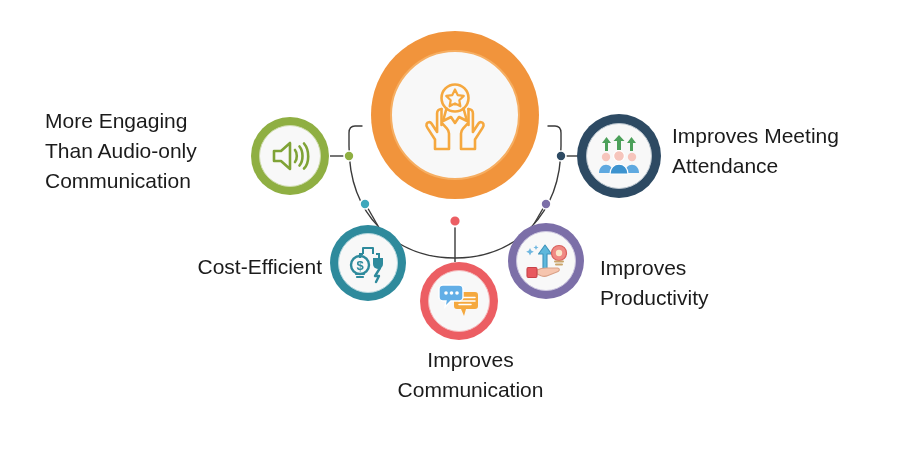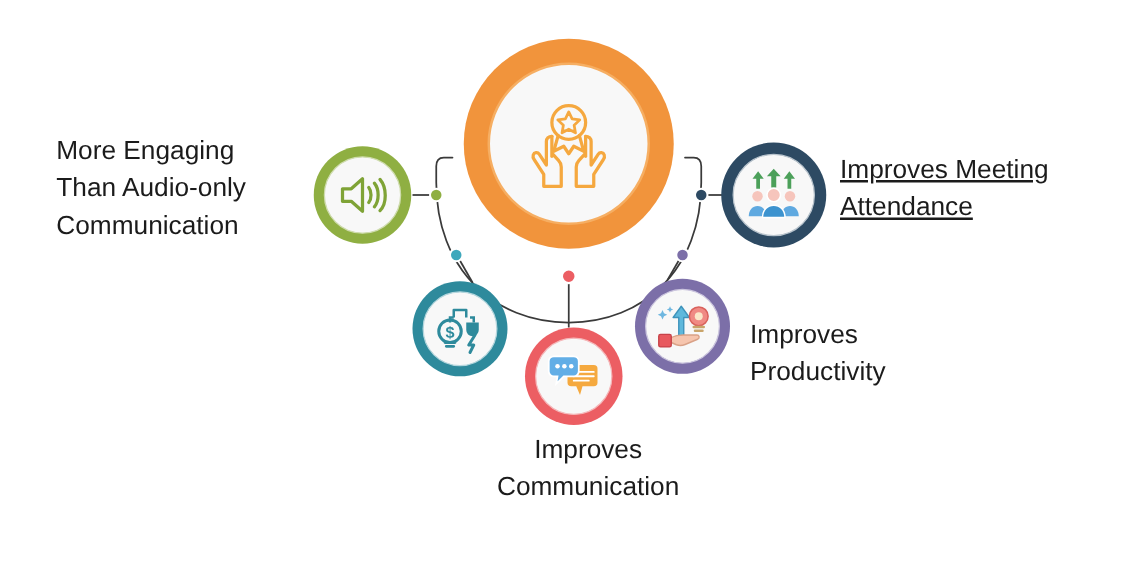--- a/index.html
+++ b/index.html
@@ -64,21 +64,21 @@
 
   
   .label{
     position:absolute;
     color:#1b1b1b;
     font-size:21px;
     line-height:1.42;
     white-space:pre-line;
   }
   .lbl-engaging{left:45px;top:106px;width:200px;text-align:left;}
-  .lbl-attendance{left:672px;top:121px;width:225px;text-align:left;text-decoration:underline;}
+  .lbl-attendance{left:672px;top:121px;width:225px;text-align:left;}
   .lbl-cost{left:150px;top:252px;width:172px;text-align:right;}
   .lbl-communication{left:378px;top:345px;width:185px;text-align:center;}
   .lbl-productivity{left:600px;top:253px;width:175px;text-align:left;}
 
   svg{display:block;overflow:visible;}
 </style>
 </head>
 <body>
 
 <div id="stage">
@@ -234,20 +234,21 @@
     </div>
   </div>
 
   <div class="label lbl-engaging">More Engaging
 Than Audio-only
 Communication</div>
 
   <div class="label lbl-attendance">Improves Meeting
 Attendance</div>
 
+  <div class="label lbl-cost">Cost-Efficient</div>
 
   <div class="label lbl-communication">Improves
 Communication</div>
 
   <div class="label lbl-productivity">Improves
 Productivity</div>
 
 </div>
 
 </body></html>

